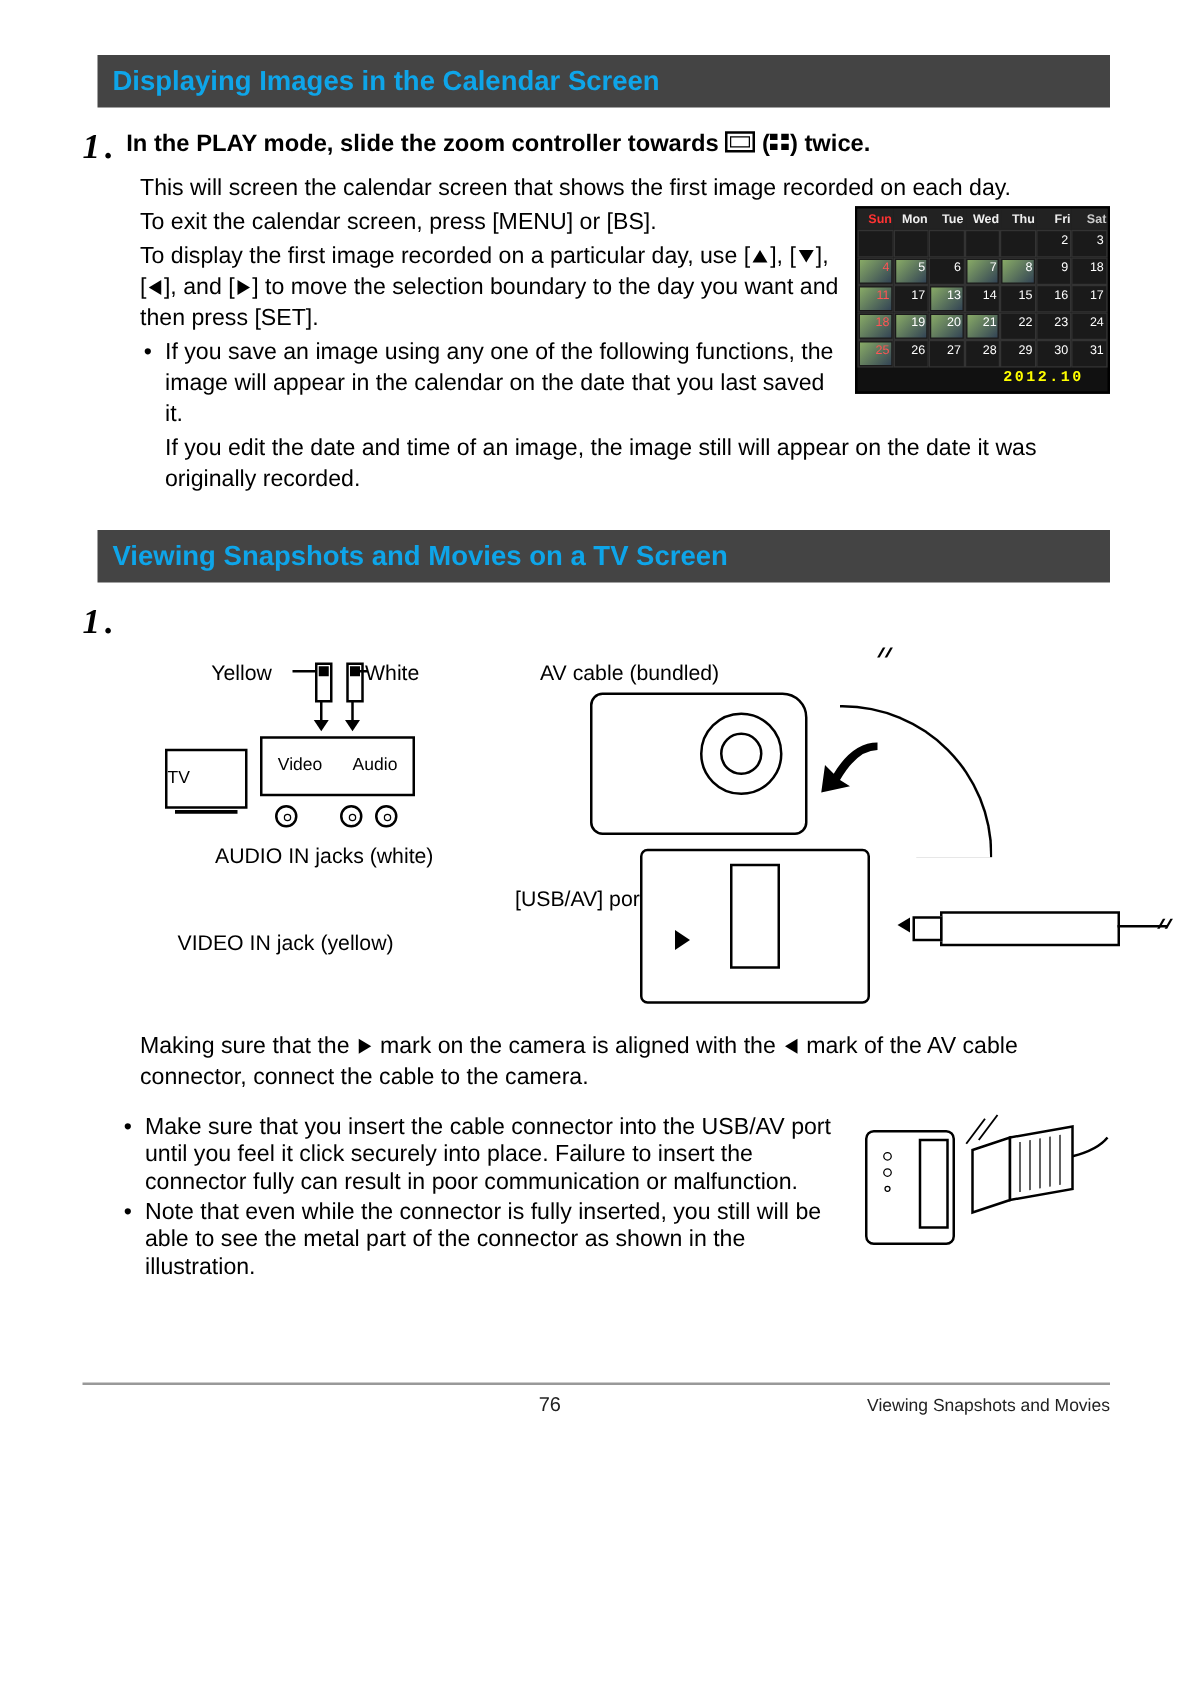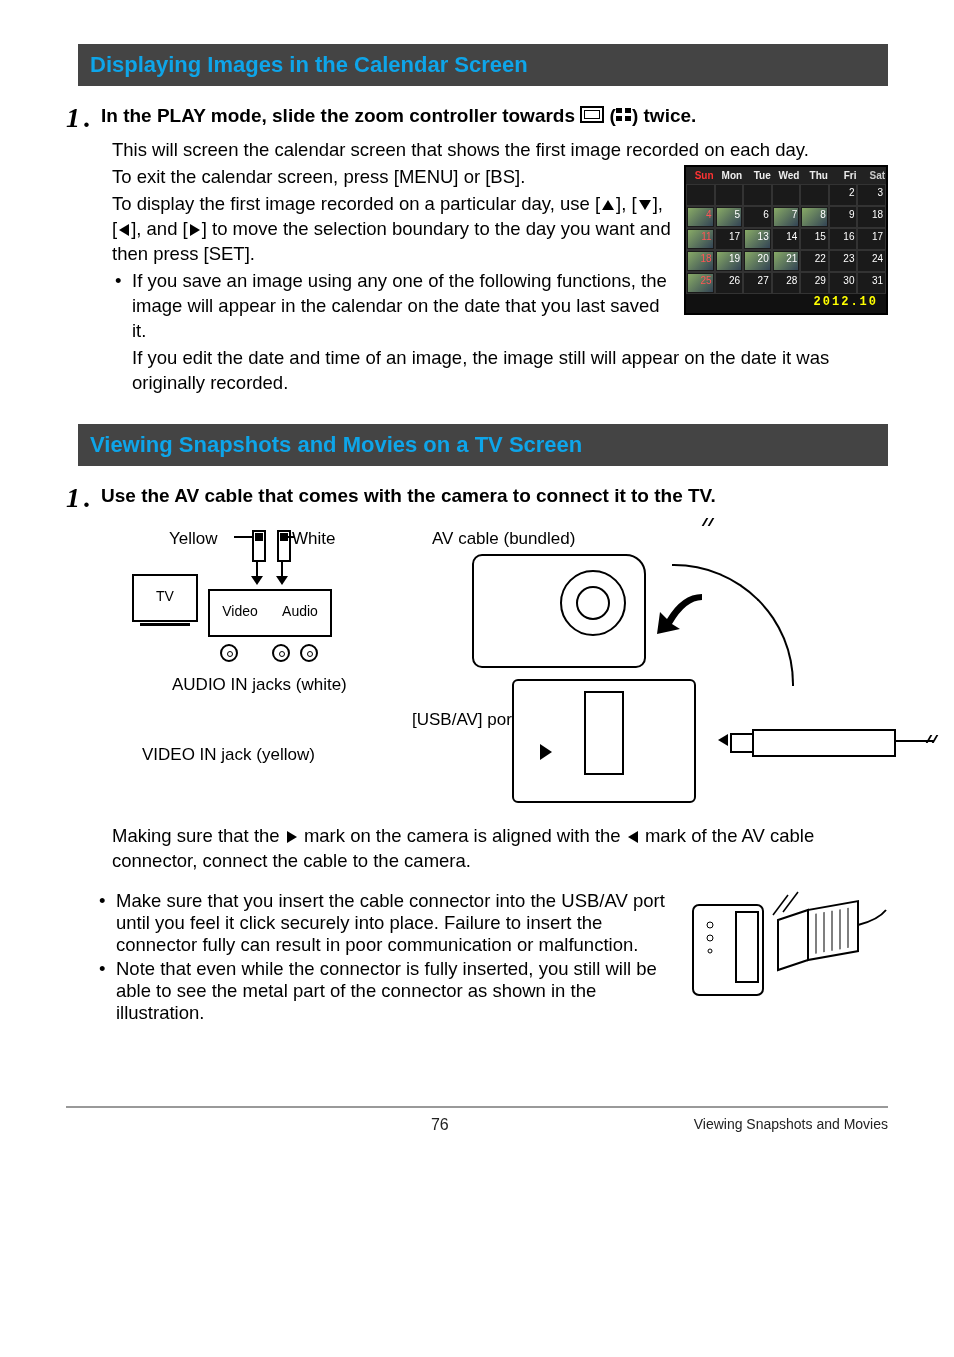--- a/index.html
+++ b/index.html
@@ -106,21 +106,21 @@
     z-index: 0;
   }
   .cal-cell .n { position: relative; z-index: 1; }
   .cal-cell.sun .n { color: #f55; }
   .cal-date {
     text-align: right;
     color: #ff0;
     font-family: 'Courier New', monospace;
     font-size: 12px;
     font-weight: bold;
-    padding-right: 8px;
+    padding-right: 19px;
     letter-spacing: 2px;
   }
   .clear { clear: both; }
   ul.dash { list-style: none; padding: 0; margin: 0; }
   ul.dash > li {
     position: relative;
     padding-left: 20px;
     margin-bottom: 2px;
   }
   ul.dash > li::before {
@@ -132,25 +132,24 @@
   .sub-indent { margin-left: 20px; }
 
   
   .diagram {
     position: relative;
     height: 300px;
     margin-top: 12px;
   }
   .tv-box {
     position: absolute;
-    left: 20px; top: 50px;
+    left: 20px; top: 75px;
     width: 62px; height: 44px;
     border: 2px solid #000;
     font-size: 14px;
-    text-align: center;
     line-height: 40px;
     background: #fff;
   }
   .tv-box::after{
     content:"";
     position:absolute;
     left:6px; right:6px; bottom:-6px;
     height:3px; background:#000;
   }
   .video-audio {
@@ -372,21 +371,20 @@
     </ul>
     <div class="clear"></div>
     <div class="sub-indent">If you edit the date and time of an image, the image still will appear on the date it was originally recorded.</div>
   </div>
 
   <div class="section-header" style="margin-top:28px">Viewing Snapshots and Movies on a TV Screen</div>
 
   <div class="step">
     <span class="step-num">1</span>
       <span class="step-dot">.</span>
-    <div class="step-title">Use the AV cable that comes with the camera to connect it to the TV.</div>
   </div>
 
   <div class="body-indent">
     <div class="diagram">
 
       <div class="label" style="left:57px;top:4px">Yellow</div>
       <div class="label" style="left:180px;top:4px">White</div>
       <div class="label" style="left:320px;top:4px">AV cable (bundled)</div>
 
       <div class="plug" style="left:140px;top:6px"></div>

